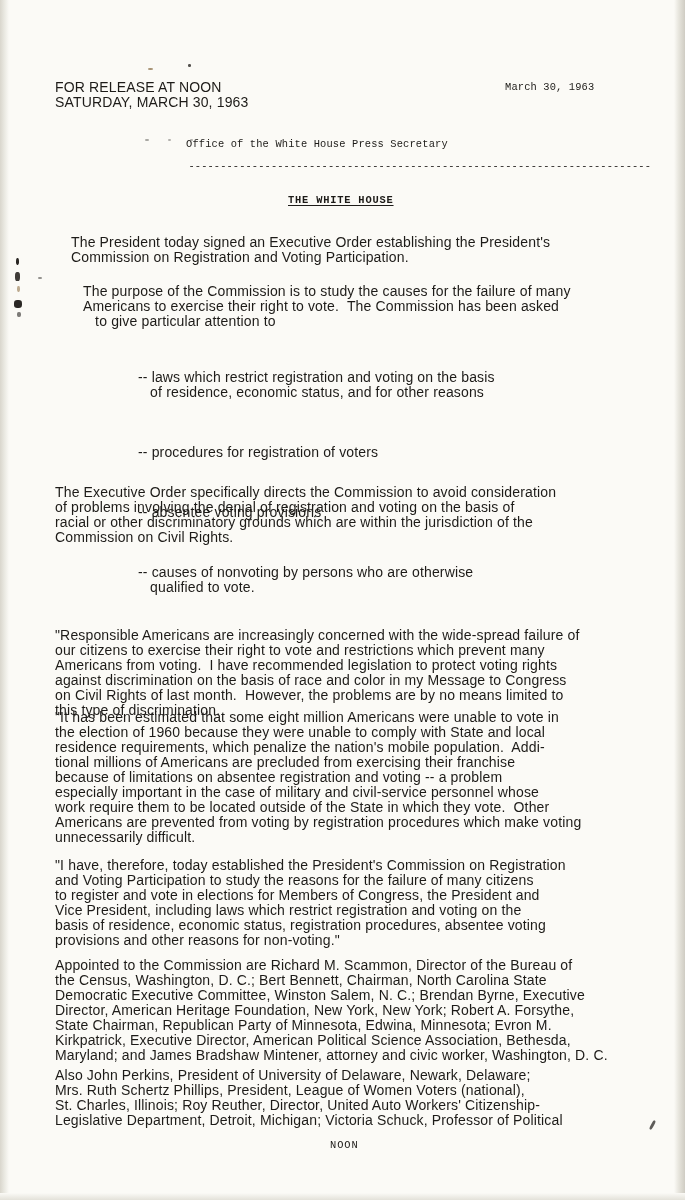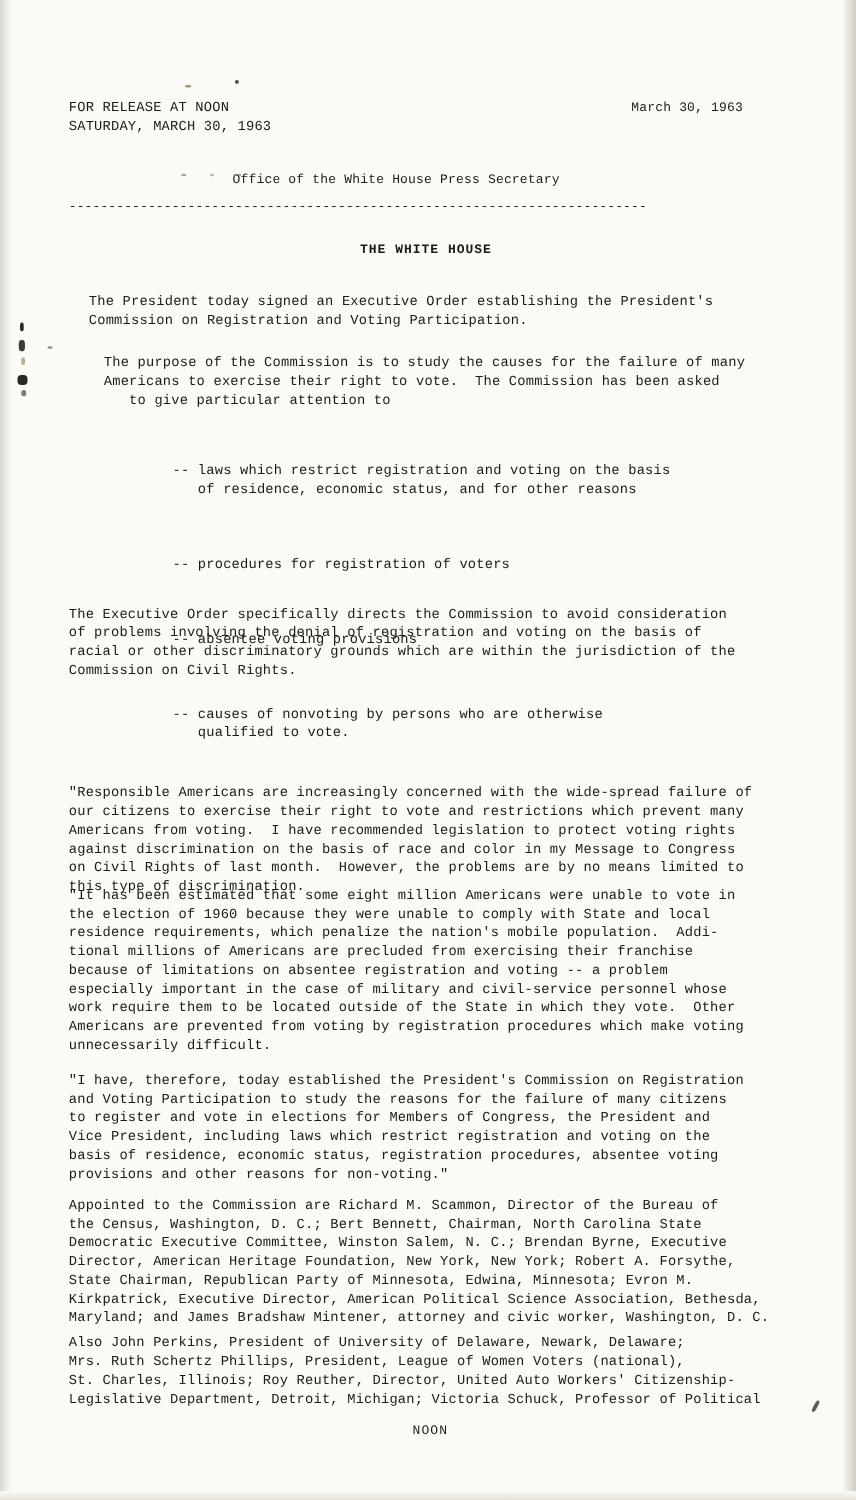--- a/index.html
+++ b/index.html
@@ -51,37 +51,38 @@
     height: 1200px;
   }
   .t {
     position: absolute;
     white-space: pre;
     color: #1d1b18;
     font-size: 10.4px;
     line-height: 15px;
     letter-spacing: 0.15px;
     font-family: "Liberation Mono", "DejaVu Sans Mono", monospace;
+    text-align: right;
   }
   .blk {
     position: absolute;
     white-space: pre;
     color: #1d1b18;
-    font-size: 11px;
+    font-size: 14px;
     line-height: 15.0px;
     letter-spacing: 0.15px;
-    font-family: Liberation Mono, monospace;
+    font-family: Liberation Sans, sans-serif;
   }
   .release-line  { left: 55px;  top: 80px;  }
   .date-line     { left: 505px; top: 80px;  }
   .office-line   { left: 186px; top: 137px; }
   .rule          { left: 55px;  top: 160px; width: 596px;
                    font-size: 10.4px; line-height: 12px;
                    overflow: hidden; letter-spacing: 0.1px; }
-  .title         { left: 288px; top: 193px; 
+  .title         { left: 288px; top: 193px; text-decoration: underline;
                    text-underline-offset: 2px; font-weight: 700;
                    letter-spacing: 0.8px; }
 
   .p1   { left: 71px;  top: 235px; }
   .p2   { left: 55px;  top: 284px; margin-left: 28px; }
 
   .bullets { left: 138px; top: 340px; }
   .bullet  { margin: 0 0 15px 0; }
   .bullet:last-child { margin-bottom: 0; }
 

